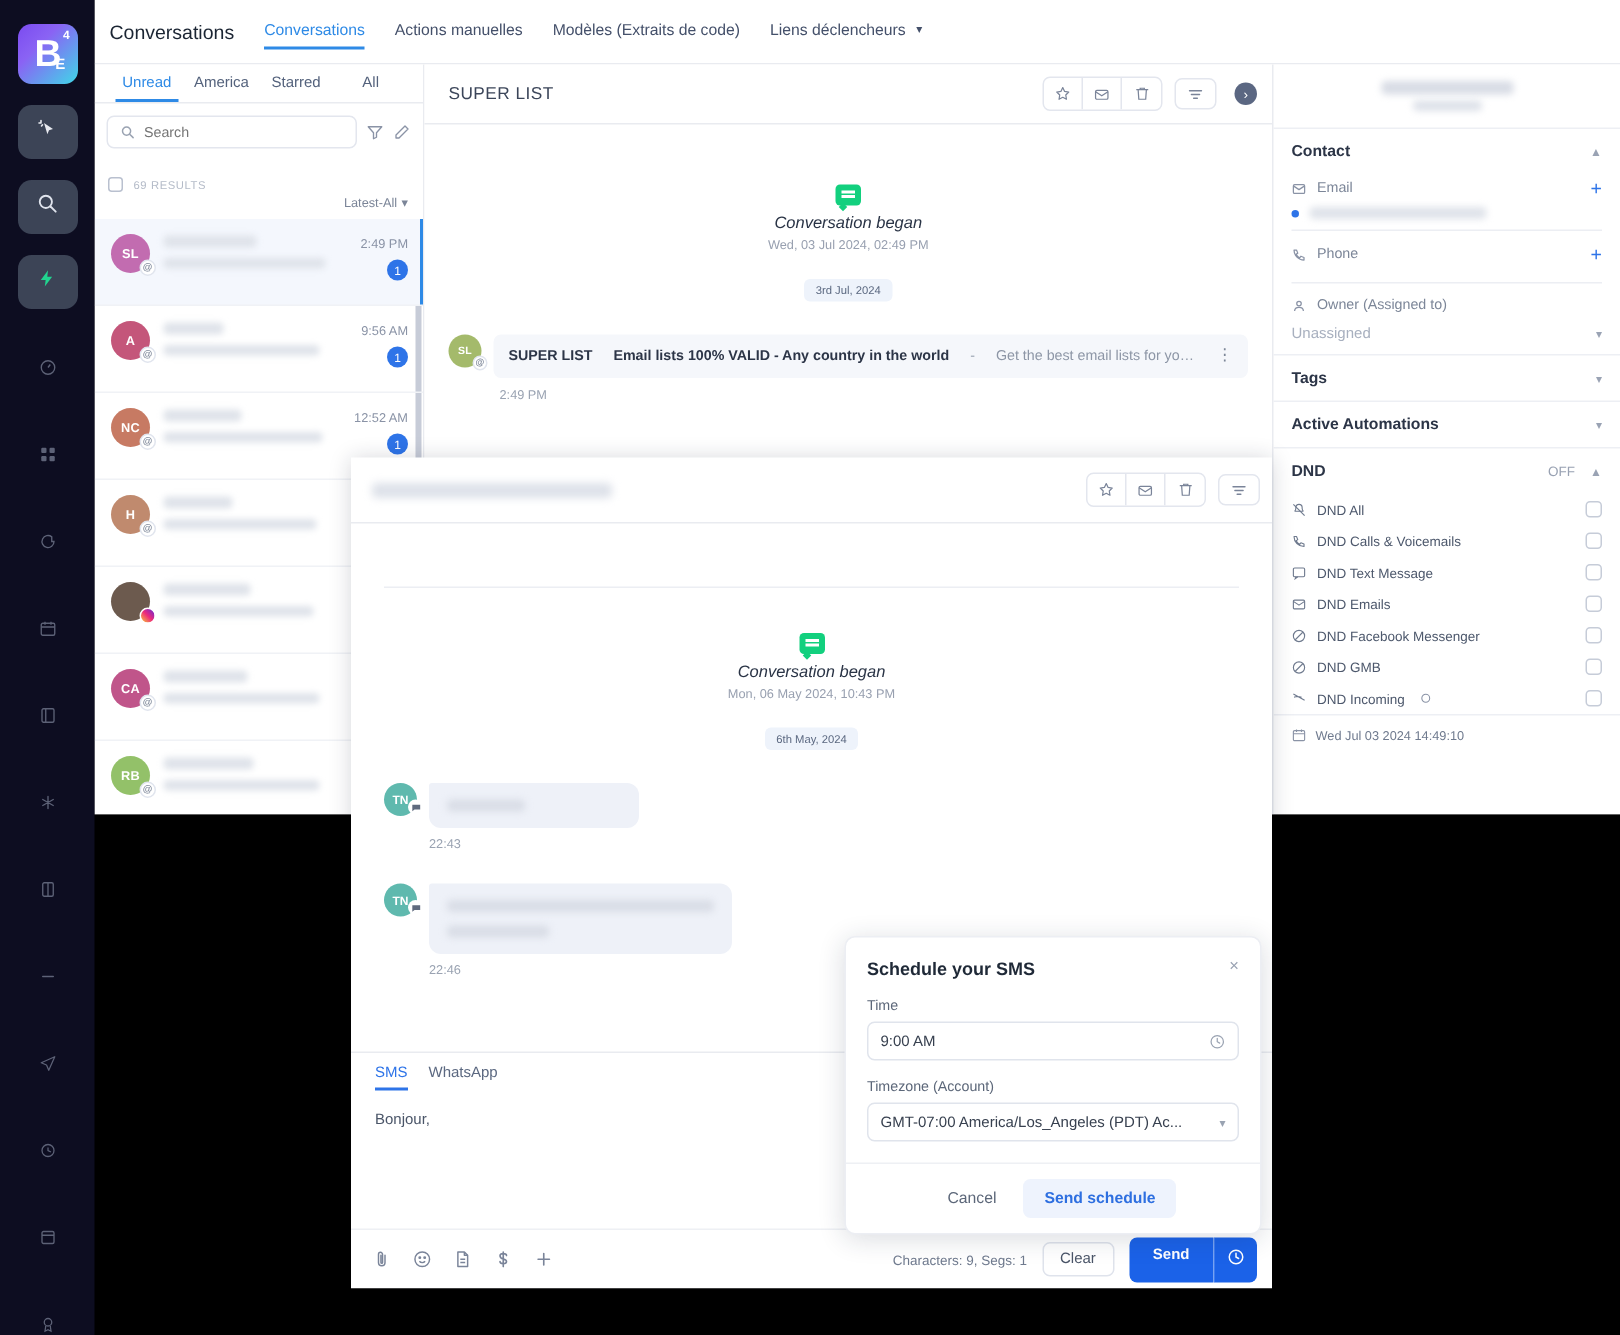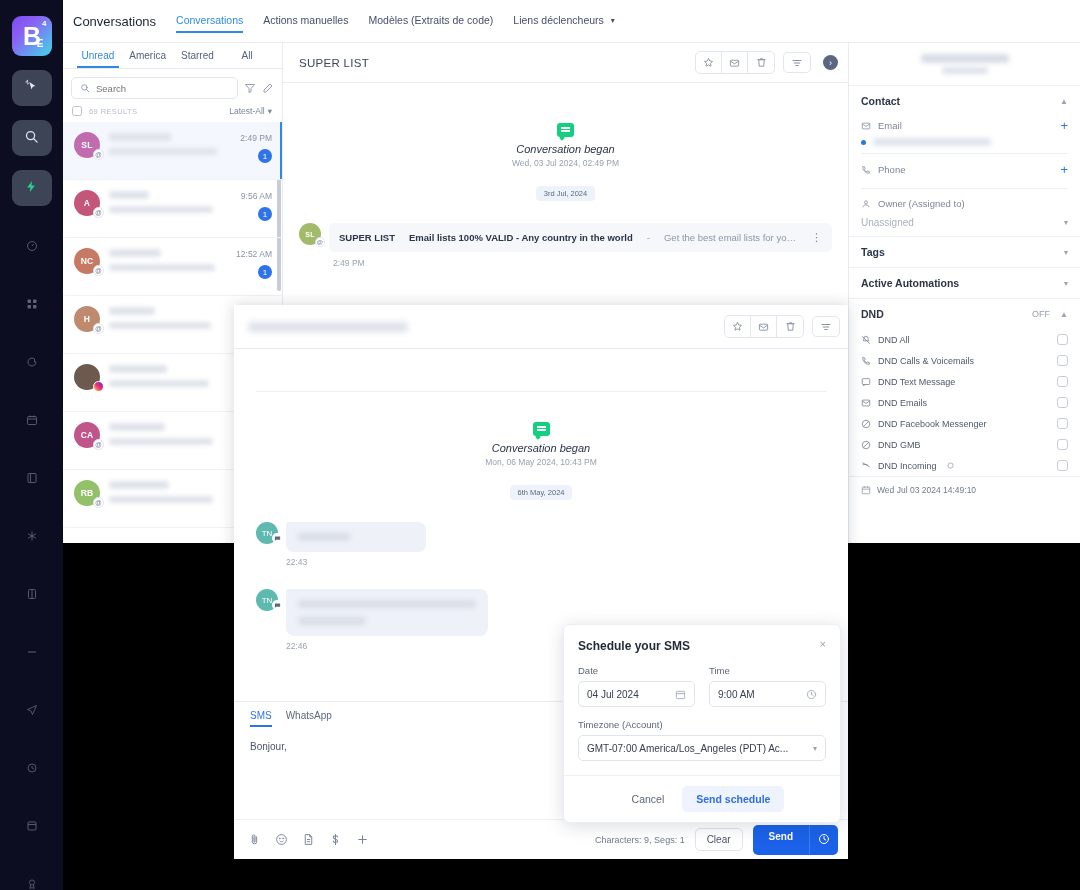--- a/index.html
+++ b/index.html
@@ -82,21 +82,21 @@
   .search-box input {
     border: none; outline: none; font-size: 9.5px; color: #8a93a6; width: 100%;
     font-family: "Liberation Sans", sans-serif; background: transparent;
   }
   .sicon { color: #8a93a6; display: flex; }
   .results-row {
     display: flex; align-items: center; padding: 7px 10px 6px 9px; gap: 7px;
   }
   .chk { width: 10px; height: 10px; border: 1.2px solid #b9c0cf; border-radius: 2.5px; flex: none; }
   .results-txt { font-size: 7.5px; color: #b4bbc8; letter-spacing: .4px; filter: blur(.4px); }
-  .results-sort { margin-left: auto; font-size: 8.5px; color: #7b8598; display: flex; align-items: center; gap: 3px; }
+  .results-sort { margin-left: auto; font-size: 8.5px; color: #7b8598; display: flex; align-items: center; gap: 3px; margin-top: 24px; }
 
   .convlist { flex: 1; overflow: hidden; position: relative; }
   .conv {
     display: flex; padding: 10px 10px 10px 11px; gap: 9px; border-bottom: 1px solid #f0f2f6;
     position: relative; height: 58px;
   }
   .conv.sel { background: #f4f7fd; }
   .conv.sel::before { content:""; position:absolute; right:0; top:0; bottom:0; width:2px; background:#2e8ae6; }
   .av {
     width: 26px; height: 26px; border-radius: 50%; color: #fff; font-size: 8.5px;
@@ -216,21 +216,21 @@
     background: #fff; box-shadow: 0 0 14px rgba(22,30,48,.18); overflow: hidden; z-index: 40;
     display: flex; flex-direction: column;
   }
   .w2-head { height: 44px; border-bottom: 1px solid #e9ebf0; display: flex; align-items: center; padding: 0 8px 0 14px; }
   .w2-title-blur { width: 160px; height: 10px; background: #dde1e9; border-radius: 3px; filter: blur(3px); }
   .w2-body { flex: 1; padding: 22px 22px 0; position: relative; overflow: hidden; }
   .w2-divider { height: 1px; background: #eceef3; margin: 20px 0 0; }
   .bub-row { display: flex; gap: 8px; align-items: flex-start; margin-top: 22px; }
   .av-tn {
     width: 22px; height: 22px; border-radius: 50%; background: #5fb9ae; color: #fff;
-    font-size: 8px; font-weight: 400; display: flex; align-items: center; justify-content: center;
+    font-size: 8px; font-weight: 700; display: flex; align-items: center; justify-content: center;
     position: relative; flex: none;
   }
   .av-tn .chan2 {
     position: absolute; right: -4px; bottom: 1px; width: 10px; height: 10px; border-radius: 50%;
     background: #fff; color: #5f6a7e; font-size: 6px; display: flex; align-items: center; justify-content: center;
   }
   .bubble { background: #eef1f8; border-radius: 8px; border-top-left-radius: 2px; padding: 11px 12px; min-width: 140px; }
   .bubble .bl { background: #d9dde6; border-radius: 3px; filter: blur(2.6px); }
   .bub-time { font-size: 8.5px; color: #9aa3b2; margin: 5px 0 0 30px; }
 
@@ -952,32 +952,20 @@
   </div>
 
   <div class="modal">
     <div class="m-head">
       <div class="m-title">Schedule your SMS</div>
       <div class="m-x">×</div>
     </div>
     <div class="m-body">
       <div class="m-fields">
         <div class="m-field">
-          <div class="m-lab">Date</div>
-          <div class="m-input">
-            <span class="v">04 Jul 2024</span>
-            <span class="ic2">
-              <svg width="11" height="11" viewBox="0 0 24 24" fill="none" stroke="#9aa3b2" stroke-width="1.8">
-                  <rect x="3" y="5" width="18" height="16" rx="2"></rect>
-                  <path d="M3 10h18"></path>
-                </svg>
-            </span>
-          </div>
-        </div>
-        <div class="m-field">
           <div class="m-lab">Time</div>
           <div class="m-input">
             <span class="v">9:00 AM</span>
             <span class="ic2">
               <svg width="11" height="11" viewBox="0 0 24 24" fill="none" stroke="#9aa3b2" stroke-width="1.8" stroke-linecap="round">
                   <circle cx="12" cy="12" r="9"></circle>
                   <path d="M12 7v5l3.5 2"></path>
                 </svg>
             </span>
           </div>

